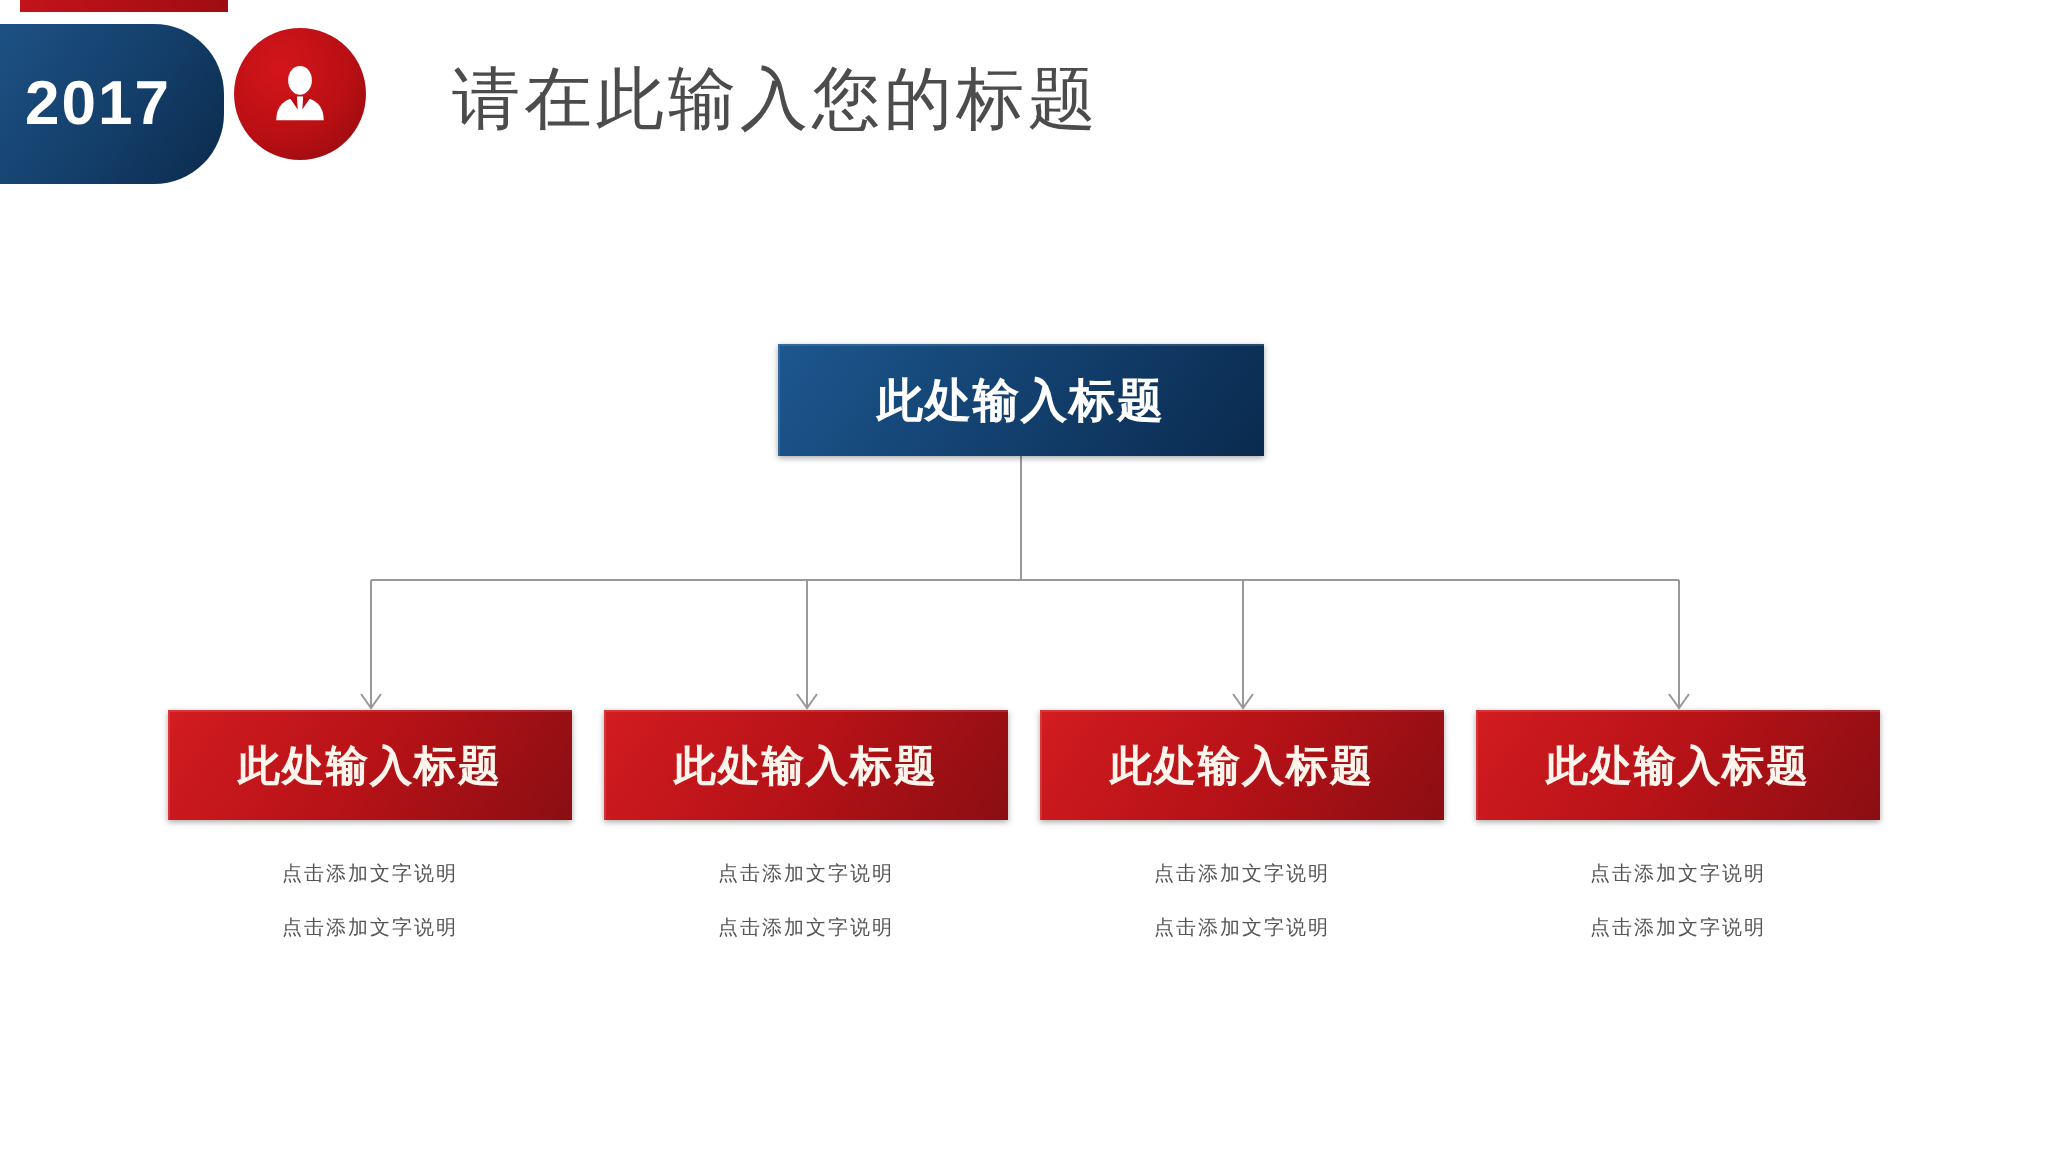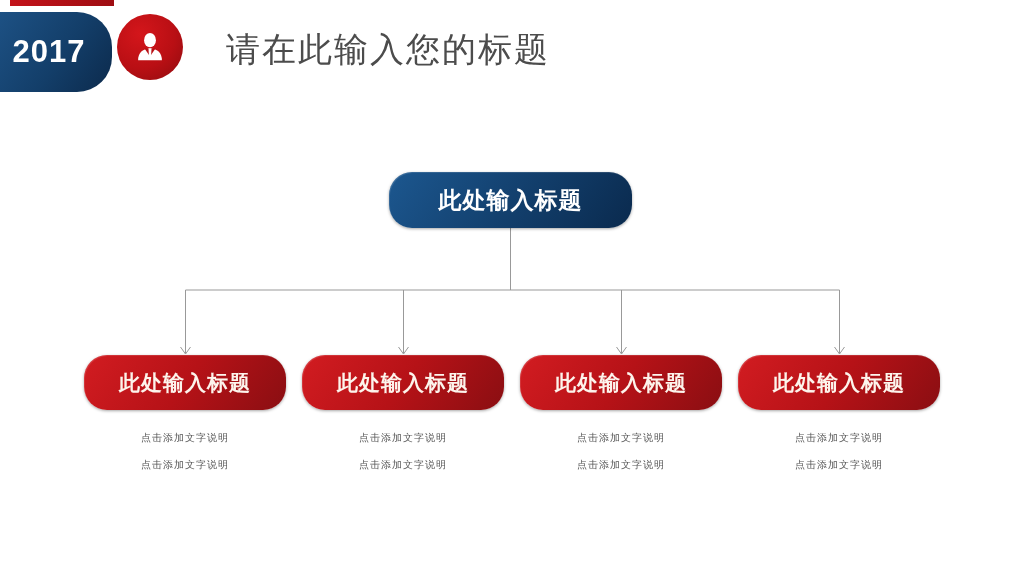--- a/index.html
+++ b/index.html
@@ -29,21 +29,21 @@
     background:radial-gradient(circle at 35% 30%,#d4161b 0%,#b90f14 55%,#8e0b0f 100%);
     display:flex;align-items:center;justify-content:center;
   }
   .slide-title{
     position:absolute;left:226px;top:27px;
     font-size:34px;color:#4c4c4c;letter-spacing:2px;
   }
   
   .node{
     position:absolute;height:56px;display:flex;align-items:center;justify-content:center;
-    color:#ffffff;font-weight:bold;letter-spacing:1px;border-radius:23px;
+    color:#ffffff;font-weight:bold;letter-spacing:1px;
   }
   .node-root{
     left:389px;top:172px;width:243px;font-size:23px;
     background:linear-gradient(125deg,#1c578f 0%,#123e6b 55%,#0a2a4e 100%);
     box-shadow:0 1px 3px rgba(0,0,0,.35), inset 1px 1px 0 rgba(255,255,255,.12);
   }
   .node-child{
     top:355px;width:202px;height:55px;font-size:21px;color:#fdf4ec;
     background:linear-gradient(125deg,#d21c21 0%,#b61217 50%,#8a0e12 100%);
     box-shadow:0 1px 3px rgba(0,0,0,.35), inset 1px 1px 0 rgba(255,255,255,.12);

